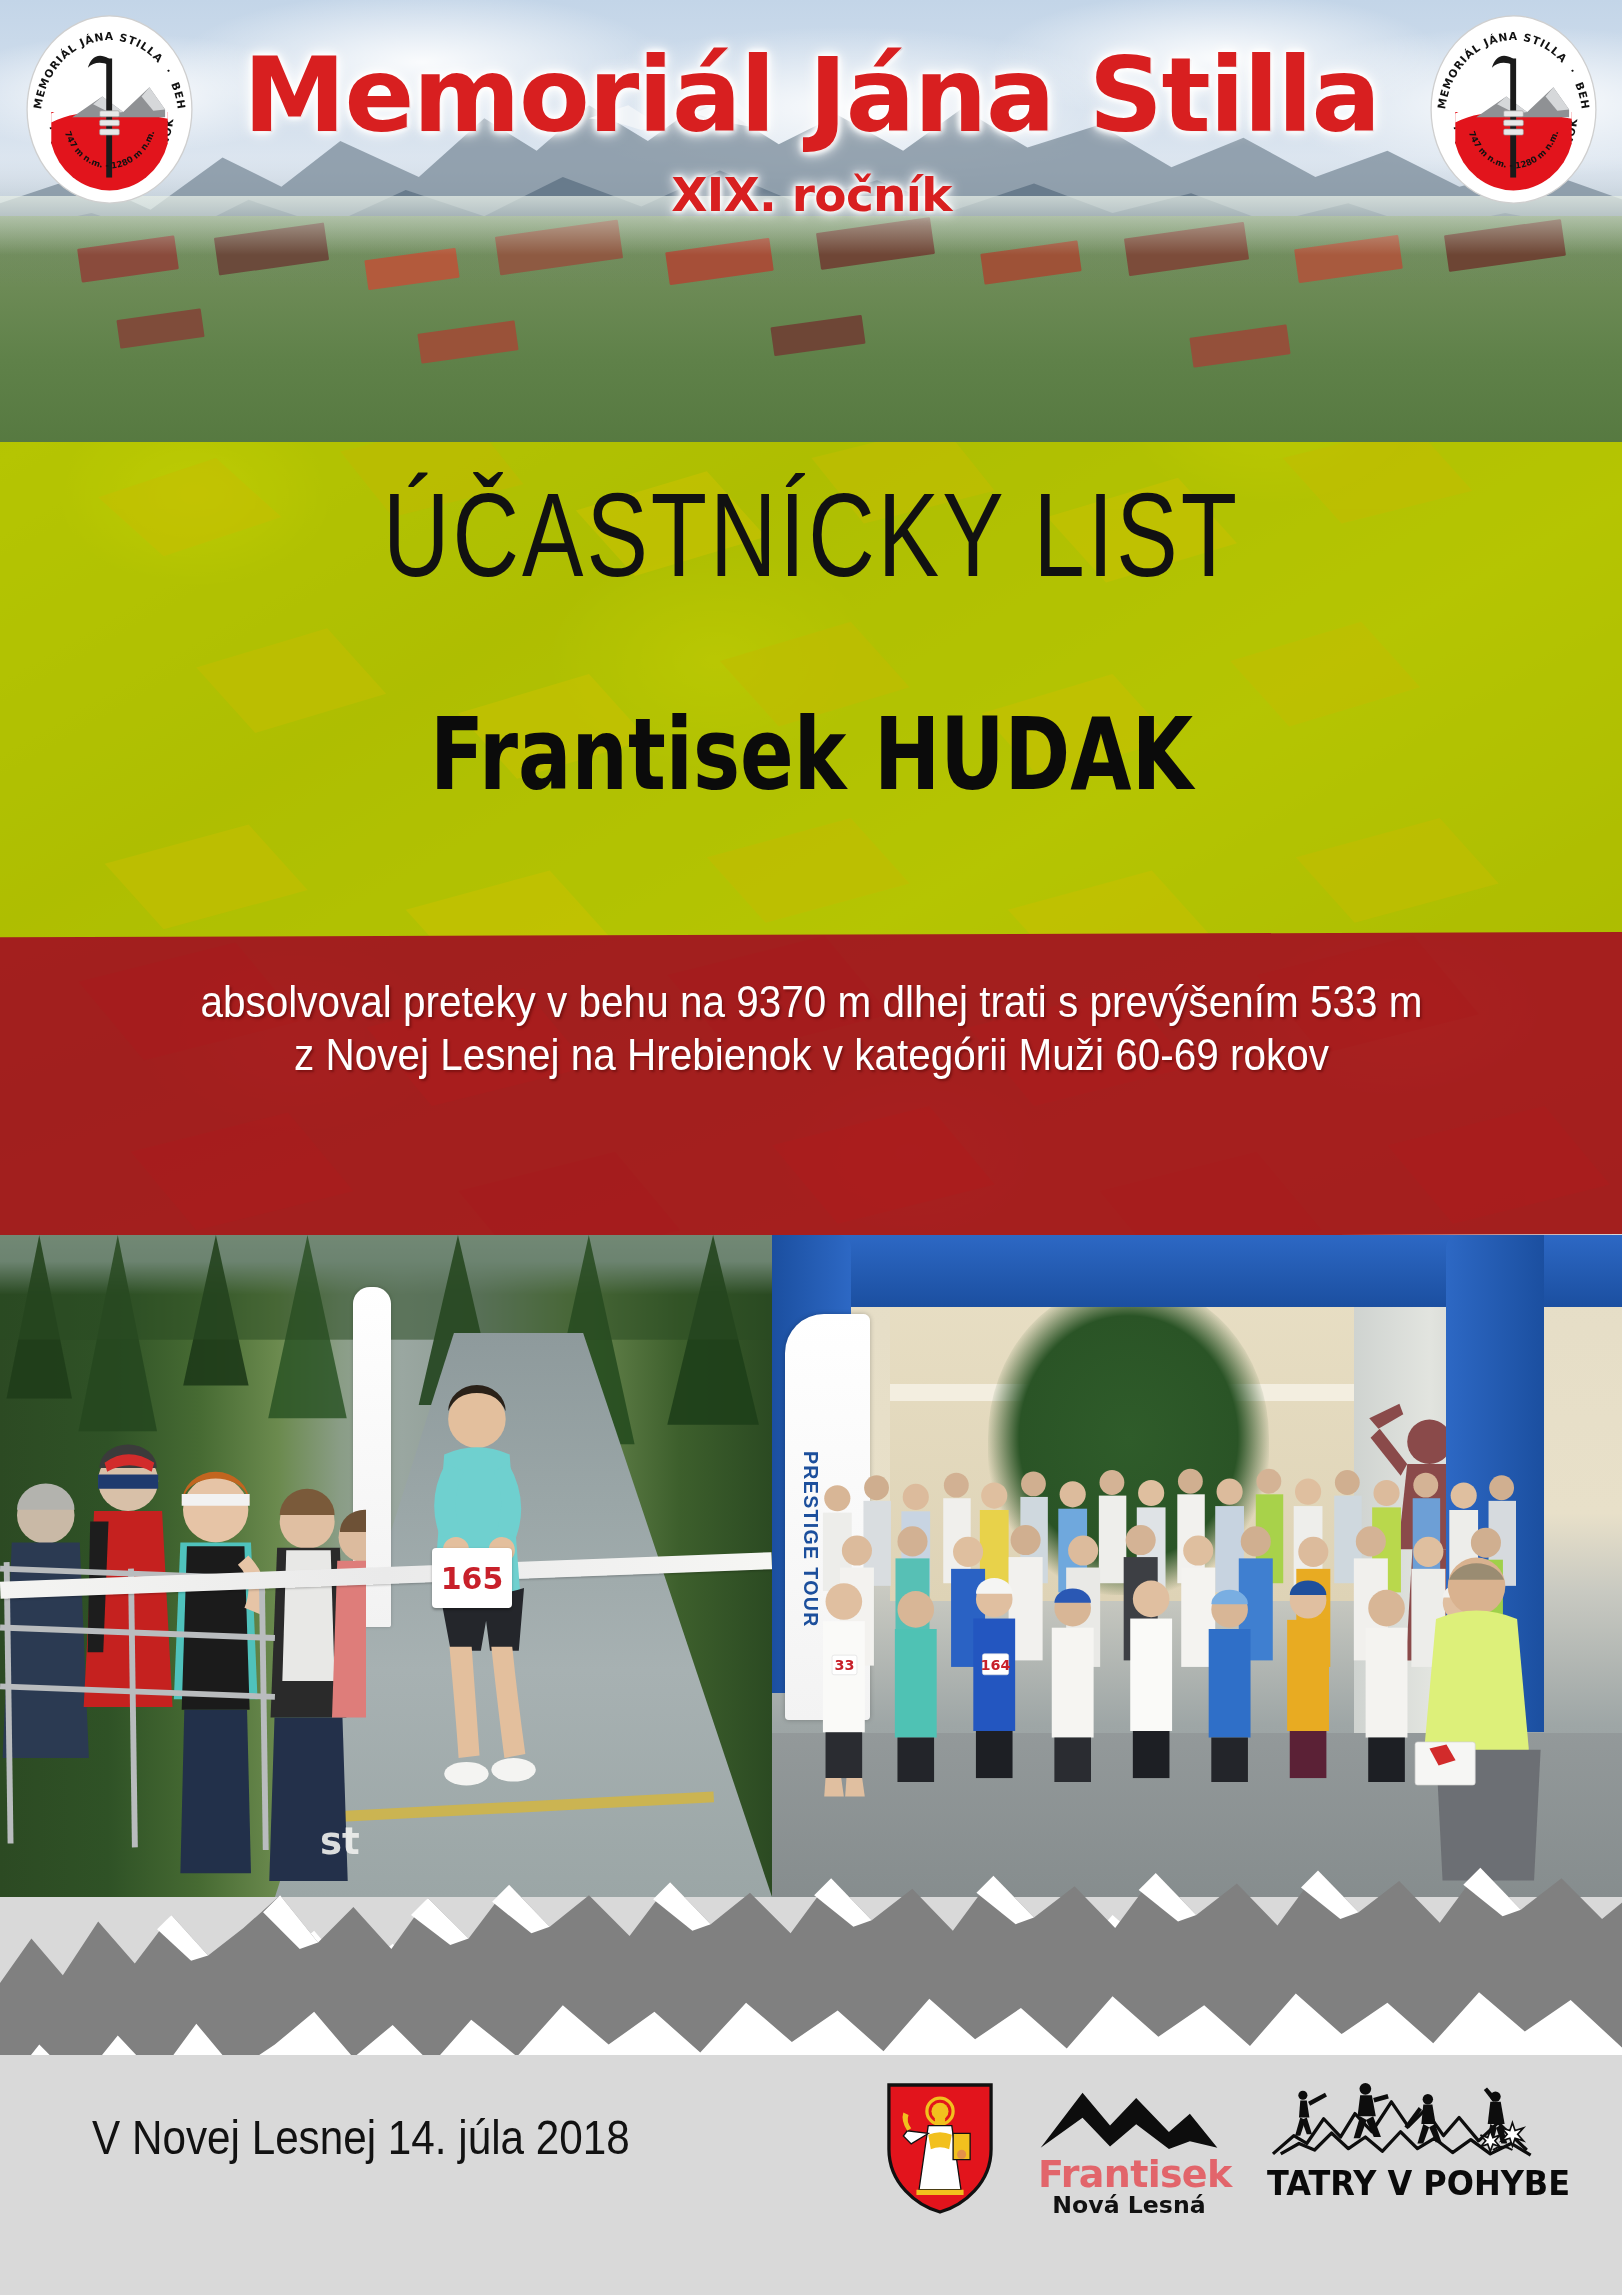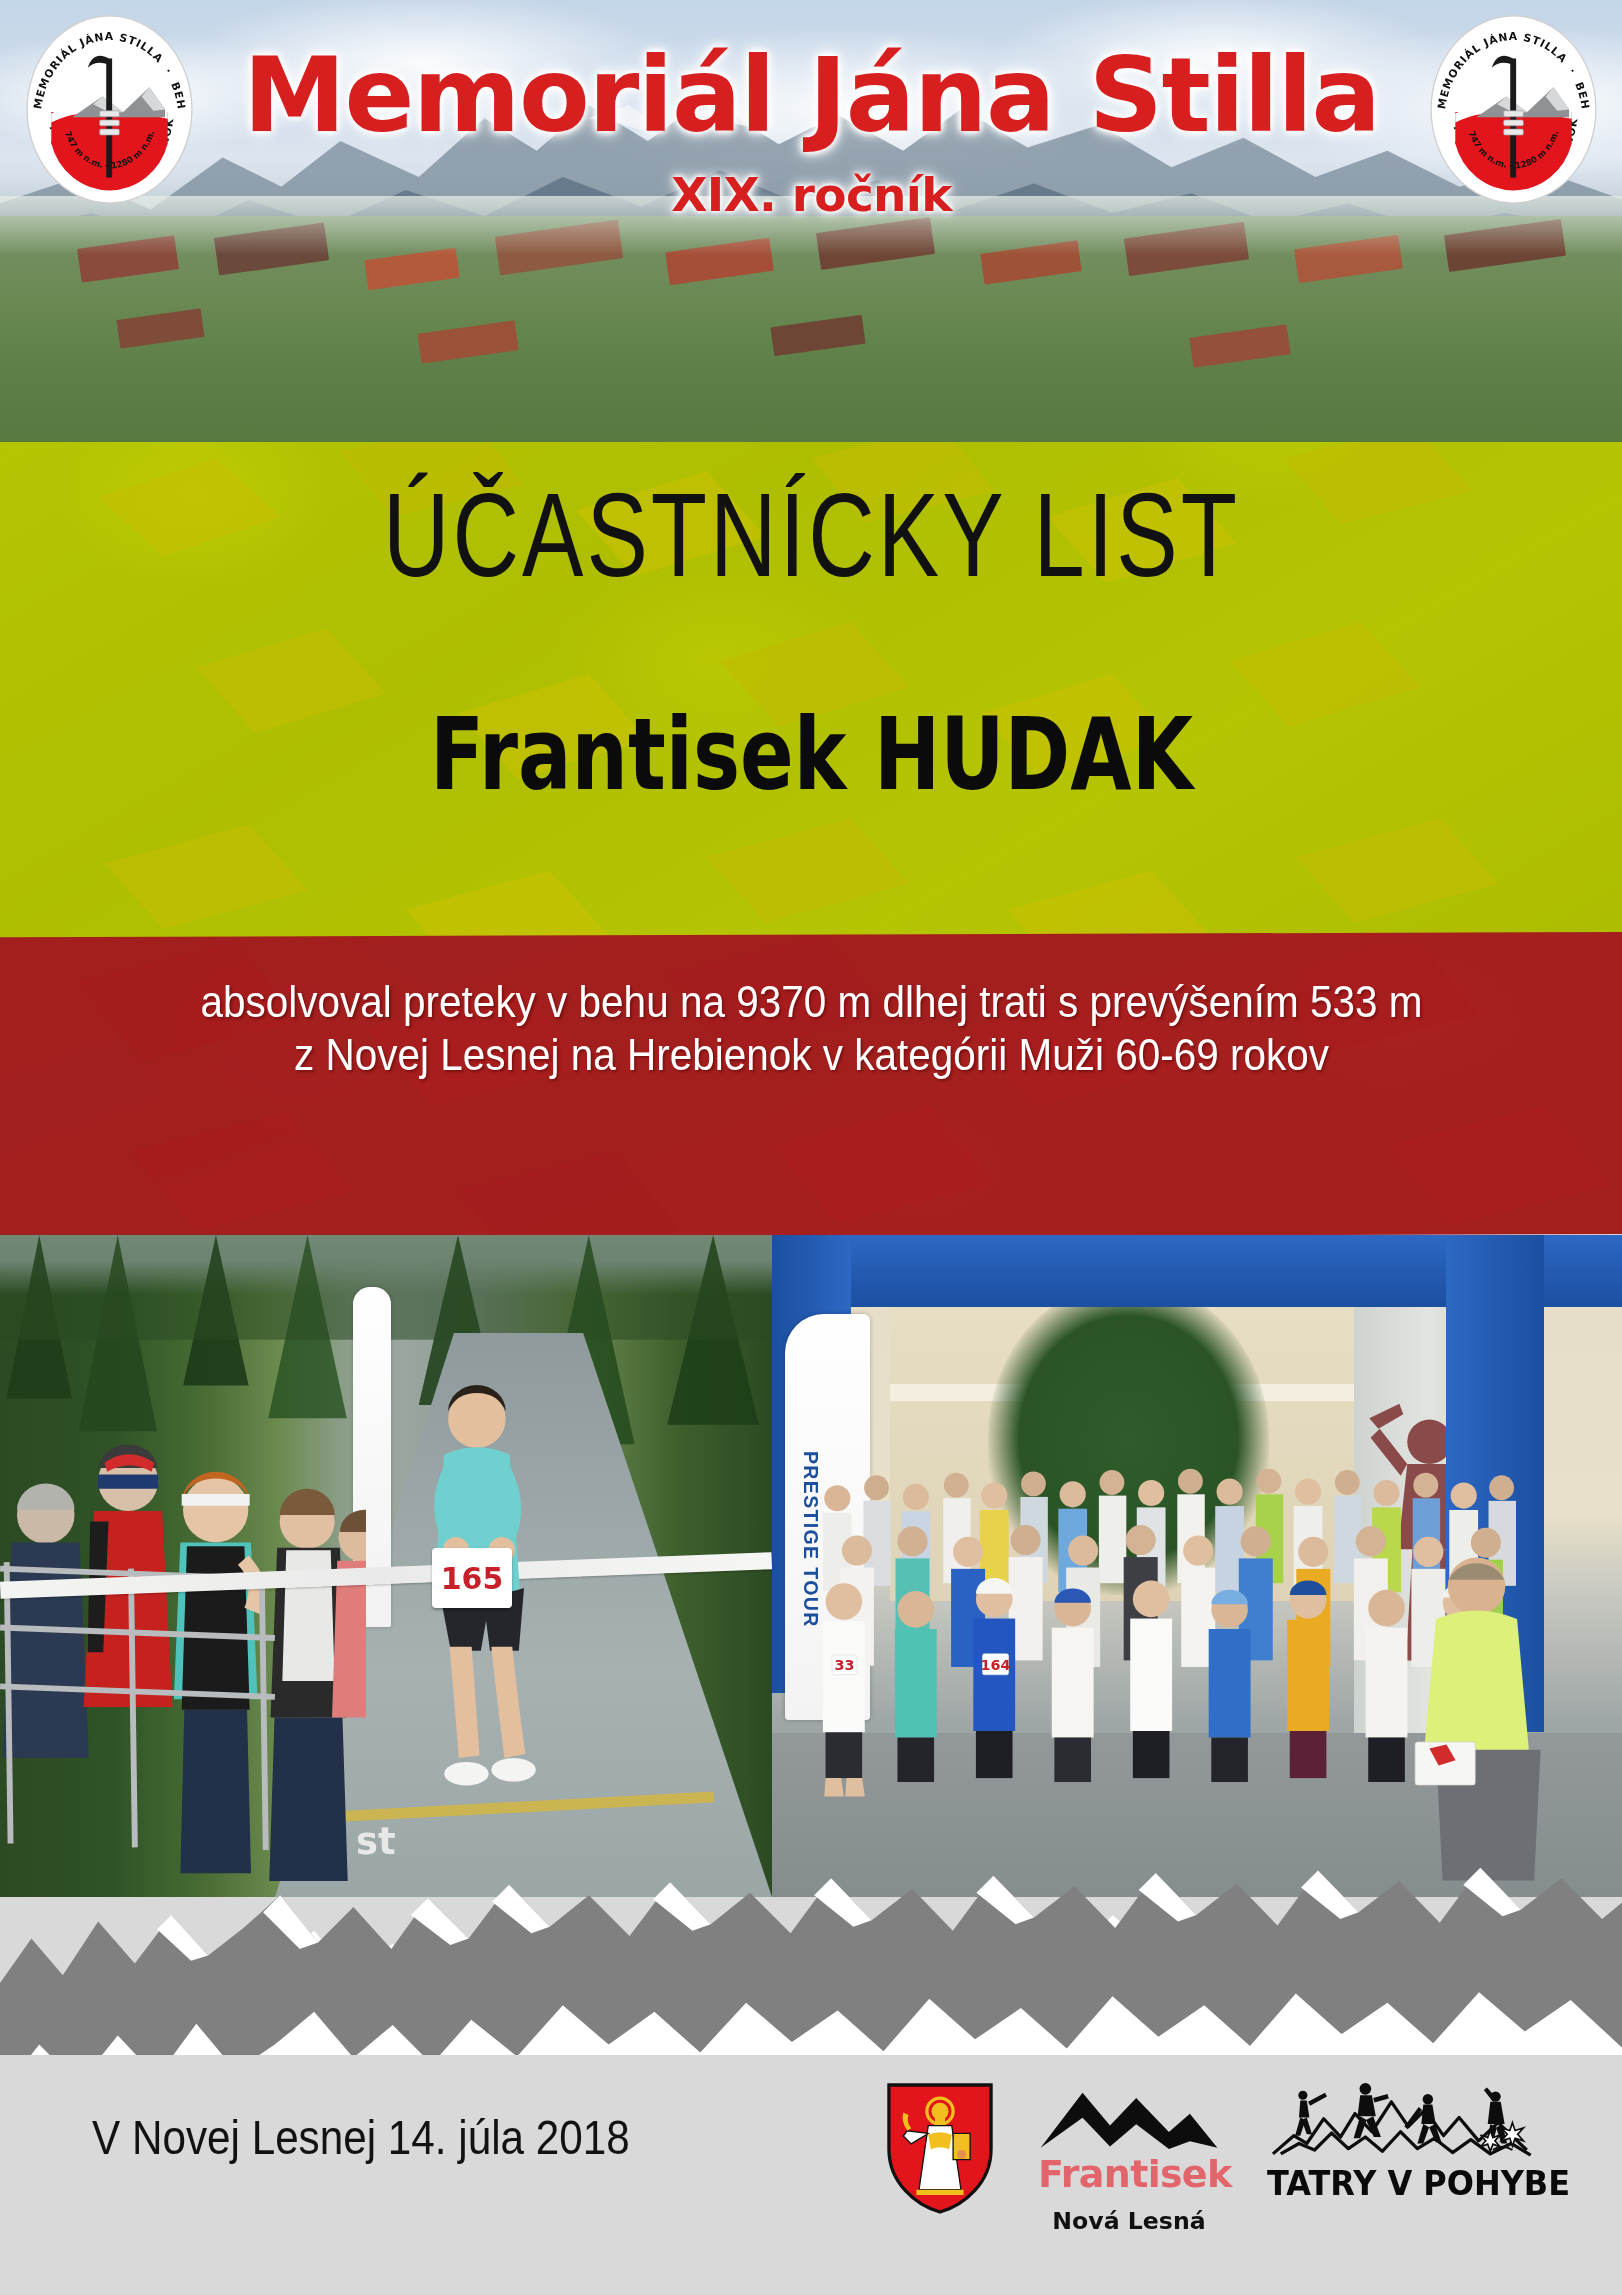--- a/index.html
+++ b/index.html
@@ -311,21 +311,21 @@
   .crest { width: 110px; height: 135px; }
   .sporteam { width: 182px; height: 131px; position: relative; }
   .sporteam .word {
     position:absolute; left:0; top:71px; width:182px; text-align:center;
     font-family:"DejaVu Sans",sans-serif; font-weight:bold;
     font-size:38px; color:#e2656b; letter-spacing:-0.7px;
   }
   .sporteam .sub {
     position:absolute; left:0; top:110px; width:182px; text-align:center;
     font-family:"DejaVu Sans",sans-serif; font-weight:bold;
-    font-size:23.6px; color:#111;margin-top:16px;
+    font-size:23.6px; color:#111;
   }
   .tvp { width: 275px; height: 131px; position: relative; }
   .tvp .word {
     position:absolute; left:3.9px; top:82px;
     font-family:"DejaVu Sans",sans-serif; font-weight:bold;
     font-size:34px; color:#0a0a0a; letter-spacing:0px;
     transform: scaleX(.94); transform-origin:left top;
     white-space:nowrap;
   }
 </style>
@@ -554,21 +554,21 @@
 
         <path d="M70 330 q62 22 130 0 l-8 96 h-44 l-6 -46 -8 46 h-46 z" fill="#24262b"></path>
 
         <path d="M86 420 q10 110 14 170 l32 -4 q-6 -84 -12 -166 z" fill="#e3bf9d"></path>
         <path d="M150 420 q12 110 20 170 l32 -6 q-12 -86 -20 -164 z" fill="#e3bf9d"></path>
 
         <ellipse cx="112" cy="614" rx="34" ry="18" fill="#f4f4f2"></ellipse>
         <ellipse cx="184" cy="608" rx="34" ry="18" fill="#f4f4f2"></ellipse>
       </svg>
       <div class="bib">165</div>
-      <div style="position:absolute;left:356px;bottom:34px;font-family:'DejaVu Sans',sans-serif;font-weight:bold;font-size:37px;color:#f0f0ee;opacity:.9">st</div>
+      <div style="position:absolute;left:320px;bottom:34px;font-family:'DejaVu Sans',sans-serif;font-weight:bold;font-size:37px;color:#f0f0ee;opacity:.9">st</div>
     </div>
 
     <div class="ph right">
       <div class="bg"></div>
       <div class="wall"></div>
       <div class="wallstripe"></div>
       <div class="tree"></div>
       <div class="pillar"></div>
       <svg style="position:absolute;right:128px;top:157px;width:131px;height:275px" viewBox="0 0 200 420">
         <g fill="#8a4a4a">

